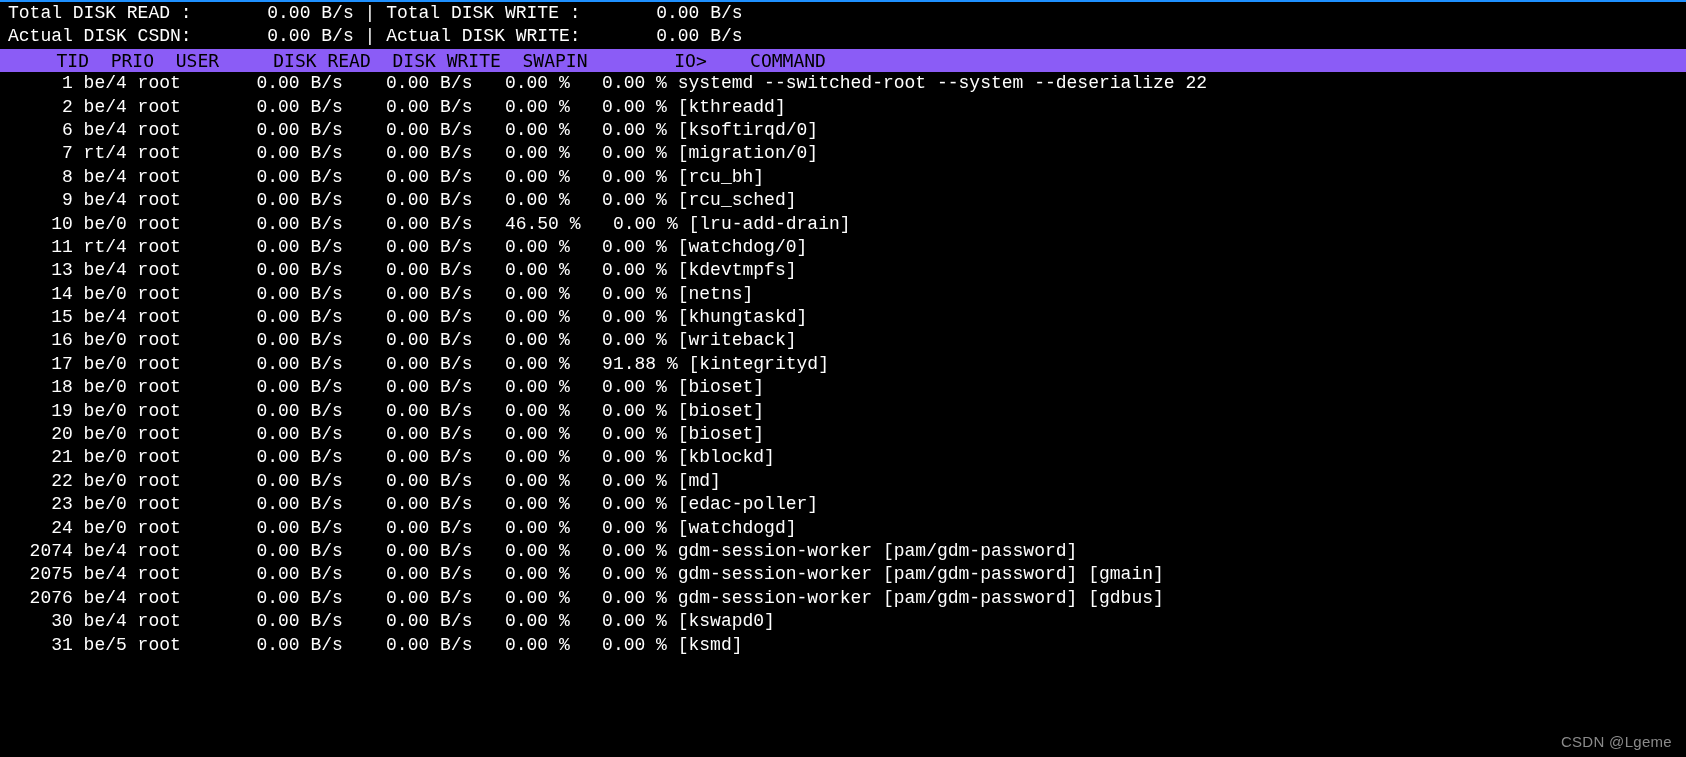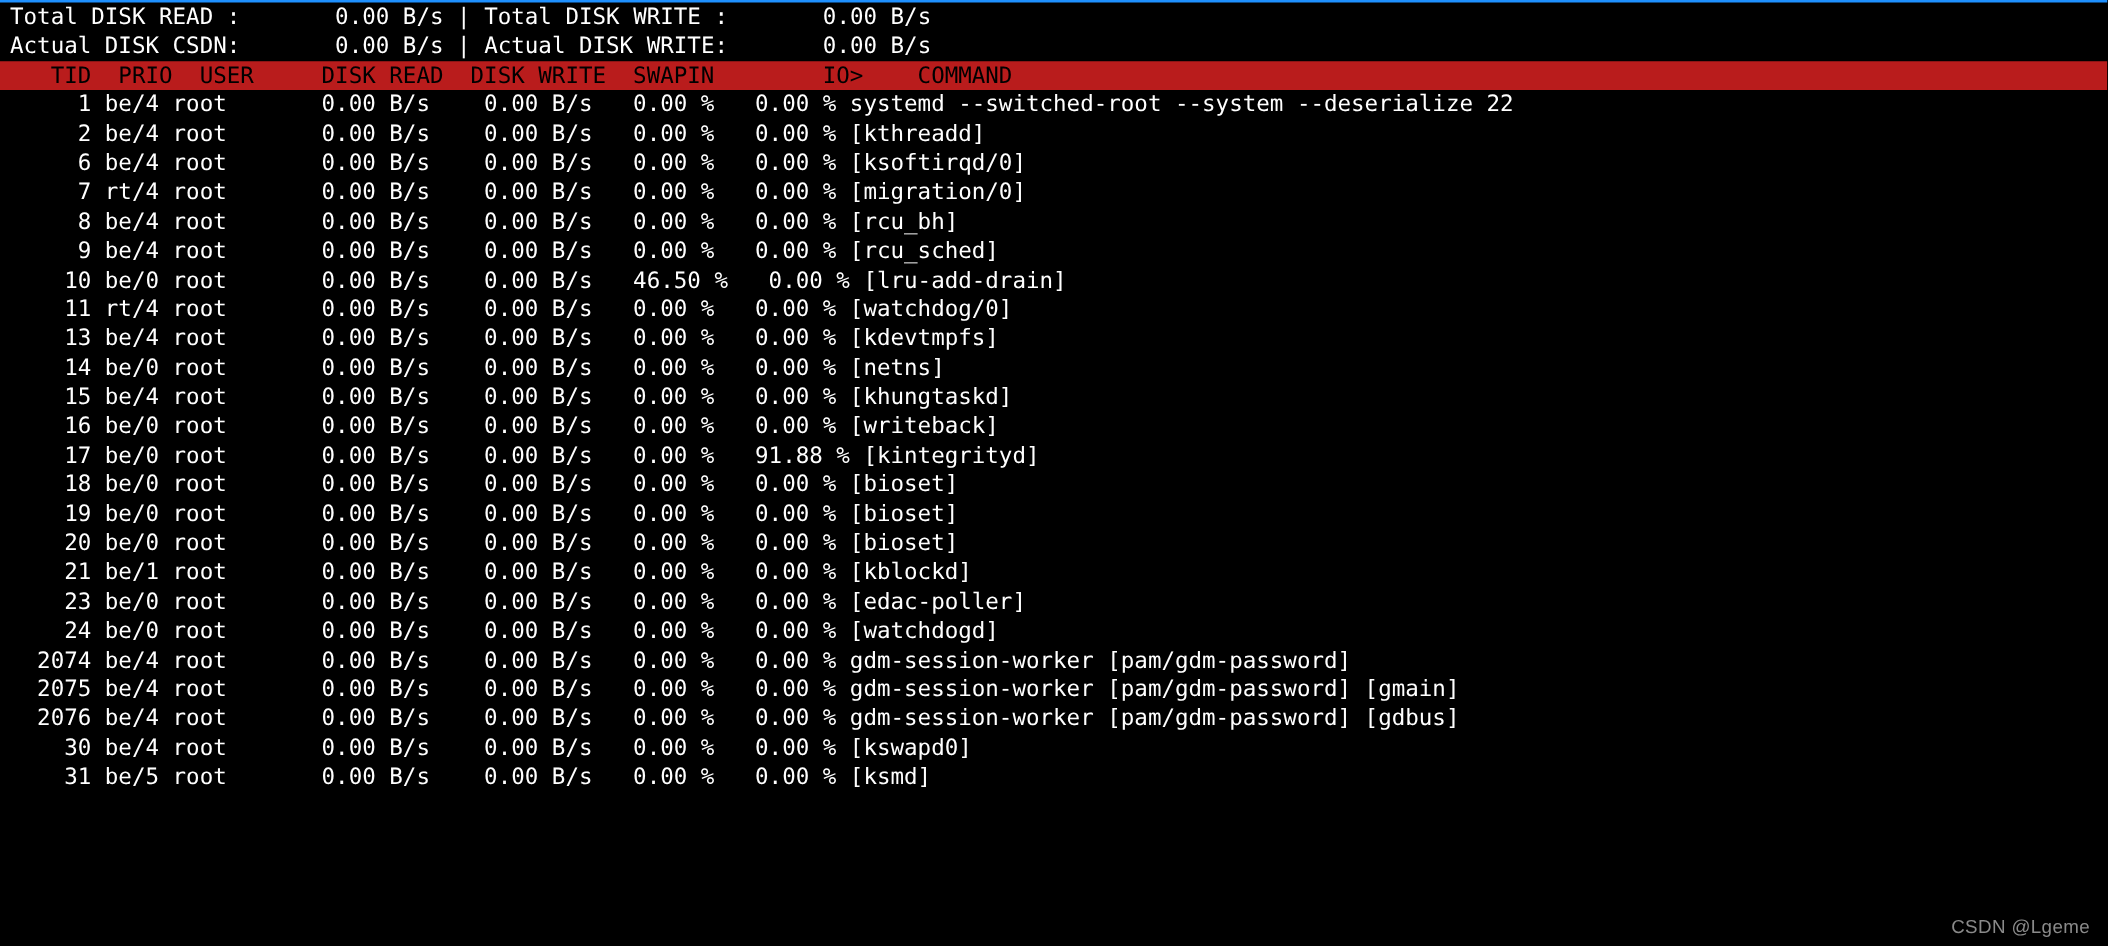--- a/index.html
+++ b/index.html
@@ -1,18 +1,18 @@
 <!DOCTYPE html>
 <html><head>
 <meta charset="utf-8">
 <style>
   html,body{margin:0;padding:0;background:#000;color:#fff;font-family:"DejaVu Sans Mono","Liberation Mono","Courier New",monospace;font-size:18px;line-height:1.3;}
   .wrap{position:relative;width:1686px;height:757px;overflow:hidden;background:#000;border-top:2px solid #1e90ff;}
-  .line{white-space:pre;padding:0 8px;}
-  .bar{background:#b91c1c;color:#000;white-space:pre;padding:0 8px;}
+  .line{white-space:pre;padding:0 8px;font-family:Liberation Mono, monospace;}
+  .bar{background:#8b5cf6;color:#000;white-space:pre;padding:0 24px;}
   .water{position:absolute;bottom:8px;right:14px;color:#8a8a8a;font-family:Liberation Sans, sans-serif;font-size:15px;letter-spacing:.3px;}
 </style>
 </head>
 <body>
 <div class="wrap">
 
 <div class="line"><span>Total DISK READ :</span>       <span>0.00 B/s</span> <span>|</span> <span>Total DISK WRITE :</span>       <span>0.00 B/s</span></div>
 <div class="line"><span>Actual DISK CSDN:</span>       <span>0.00 B/s</span> <span>|</span> <span>Actual DISK WRITE:</span>       <span>0.00 B/s</span></div>
 
 <div class="bar" id="header-bar">   TID  PRIO  USER     DISK READ  DISK WRITE  SWAPIN        IO&gt;    COMMAND</div>
@@ -27,21 +27,22 @@
       <div class="line">    10 be/0 root       0.00 B/s    0.00 B/s   46.50 %   0.00 % [lru-add-drain]</div>
       <div class="line">    11 rt/4 root       0.00 B/s    0.00 B/s   0.00 %   0.00 % [watchdog/0]</div>
       <div class="line">    13 be/4 root       0.00 B/s    0.00 B/s   0.00 %   0.00 % [kdevtmpfs]</div>
       <div class="line">    14 be/0 root       0.00 B/s    0.00 B/s   0.00 %   0.00 % [netns]</div>
       <div class="line">    15 be/4 root       0.00 B/s    0.00 B/s   0.00 %   0.00 % [khungtaskd]</div>
       <div class="line">    16 be/0 root       0.00 B/s    0.00 B/s   0.00 %   0.00 % [writeback]</div>
       <div class="line">    17 be/0 root       0.00 B/s    0.00 B/s   0.00 %   91.88 % [kintegrityd]</div>
       <div class="line">    18 be/0 root       0.00 B/s    0.00 B/s   0.00 %   0.00 % [bioset]</div>
       <div class="line">    19 be/0 root       0.00 B/s    0.00 B/s   0.00 %   0.00 % [bioset]</div>
       <div class="line">    20 be/0 root       0.00 B/s    0.00 B/s   0.00 %   0.00 % [bioset]</div>
-      <div class="line">    21 be/1 root       0.00 B/s    0.00 B/s   0.00 %   0.00 % [kblockd]</div>
+      <div class="line">    21 be/0 root       0.00 B/s    0.00 B/s   0.00 %   0.00 % [kblockd]</div>
+      <div class="line">    22 be/0 root       0.00 B/s    0.00 B/s   0.00 %   0.00 % [md]</div>
       <div class="line">    23 be/0 root       0.00 B/s    0.00 B/s   0.00 %   0.00 % [edac-poller]</div>
       <div class="line">    24 be/0 root       0.00 B/s    0.00 B/s   0.00 %   0.00 % [watchdogd]</div>
       <div class="line">  2074 be/4 root       0.00 B/s    0.00 B/s   0.00 %   0.00 % gdm-session-worker [pam/gdm-password]</div>
       <div class="line">  2075 be/4 root       0.00 B/s    0.00 B/s   0.00 %   0.00 % gdm-session-worker [pam/gdm-password] [gmain]</div>
       <div class="line">  2076 be/4 root       0.00 B/s    0.00 B/s   0.00 %   0.00 % gdm-session-worker [pam/gdm-password] [gdbus]</div>
       <div class="line">    30 be/4 root       0.00 B/s    0.00 B/s   0.00 %   0.00 % [kswapd0]</div>
       <div class="line">    31 be/5 root       0.00 B/s    0.00 B/s   0.00 %   0.00 % [ksmd]</div>
     </div>
 
 <div class="water">CSDN @Lgeme</div>

